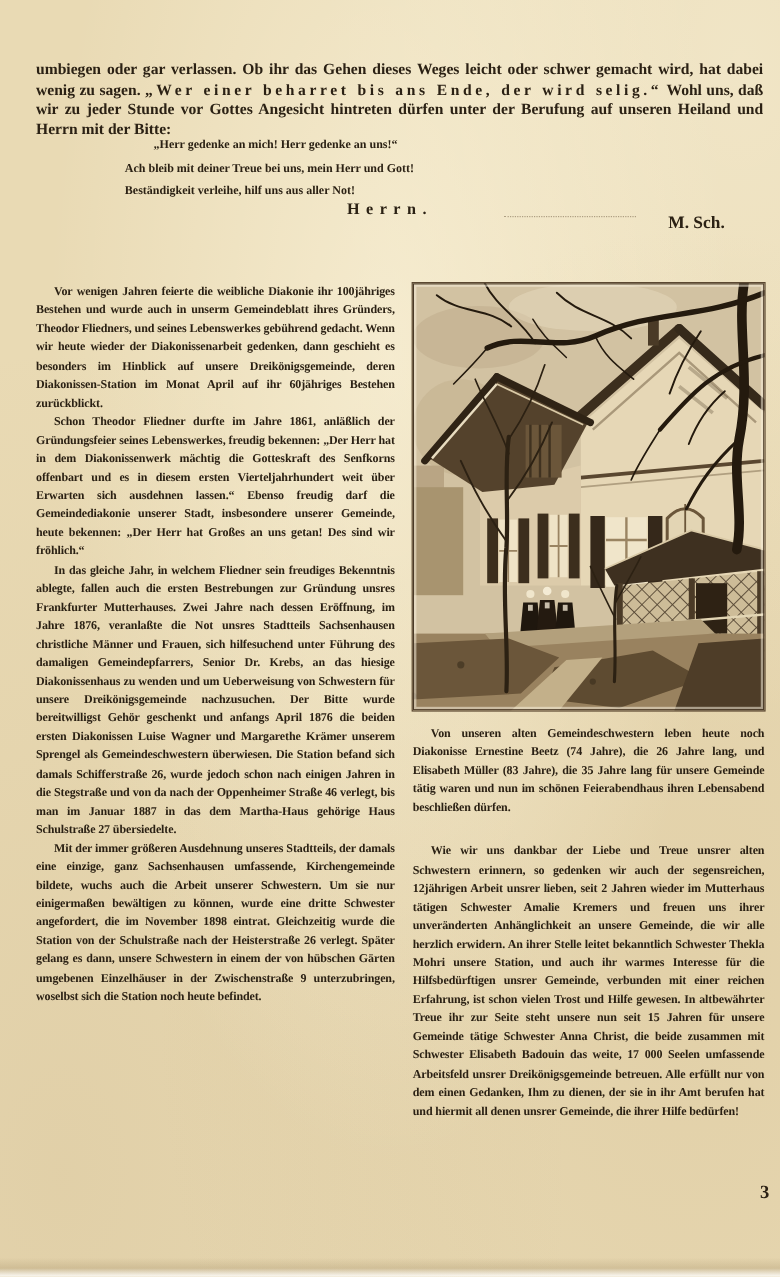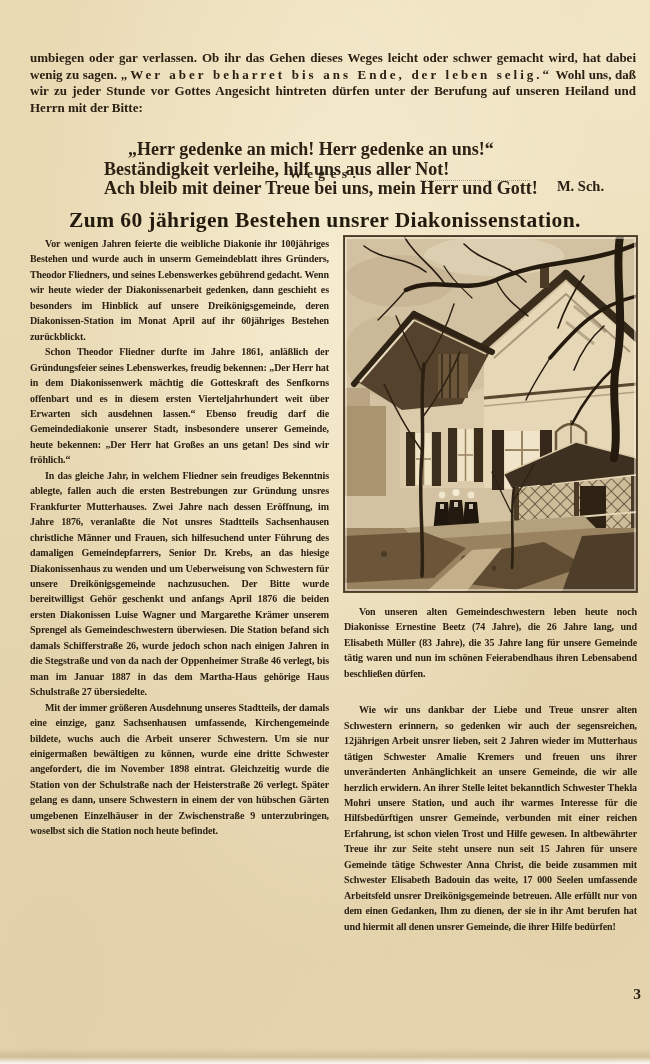--- a/index.html
+++ b/index.html
@@ -22,21 +22,21 @@
     background:linear-gradient(to bottom, rgba(110,85,45,0) 0%, rgba(110,85,45,.16) 55%, rgba(255,255,255,.9) 100%);
     pointer-events:none;
   }
   .intro{
     position:absolute;left:30px;top:37px;width:606px;
     font-size:13px;line-height:16.6px;text-align:justify;
   }
   .intro .spaced{letter-spacing:3px;}
   .prayer{
     position:absolute;left:104px;top:111px;width:500px;
-    font-size:18px;line-height:19.6px;margin-top:29px;
+    font-size:10px;line-height:19.6px;
   }
   .prayer .pline:first-child{padding-left:24px;}
   .amen-row{position:absolute;left:0;top:166px;width:100%;height:20px;}
   .amen{display:block;text-align:center;letter-spacing:.4em;font-size:13.5px;}
   .sig{position:absolute;right:46px;top:12px;font-size:14.5px;}
   .sig-dash{position:absolute;right:120px;top:14px;width:110px;border-bottom:1px dotted rgba(90,70,45,.45);}
   .headline{
     position:absolute;left:0;top:194px;width:100%;
     text-align:center;font-size:21.5px;letter-spacing:.4px;
     color:#241b0f;
@@ -56,35 +56,34 @@
     background:#d2c2a2;
   }
   .photo svg{display:block;}
   .page-number{position:absolute;right:9px;top:985px;font-size:15.5px;}
 </style>
 </head>
 <body>
 
 <div class="page">
 
-  <p class="intro"><span>umbiegen oder gar verlassen. Ob ihr das Gehen dieses Weges leicht oder schwer gemacht wird, hat dabei wenig zu sagen. </span><span class="spaced">„Wer aber beharret bis ans Ende, der leben selig.“</span><span> Wohl uns, daß wir zu jeder Stunde vor Gottes Angesicht hintreten dürfen unter der Berufung auf unseren Heiland und Herrn mit der Bitte:</span></p>
+  <p class="intro"><span>umbiegen oder gar verlassen. Ob ihr das Gehen dieses Weges leicht oder schwer gemacht wird, hat dabei wenig zu sagen. </span><span class="spaced">„Wer einer beharret bis ans Ende, der wird selig.“</span><span> Wohl uns, daß wir zu jeder Stunde vor Gottes Angesicht hintreten dürfen unter der Berufung auf unseren Heiland und Herrn mit der Bitte:</span></p>
 
   <div class="prayer">
     <div class="pline">„Herr gedenke an mich! Herr gedenke an uns!“</div>
+    <div class="pline">Ach bleib mit deiner Treue bei uns, mein Herr und Gott!</div>
     <div class="pline">Beständigkeit verleihe, hilf uns aus aller Not!</div>
-    <div class="pline">Ach bleib mit deiner Treue bei uns, mein Herr und Gott!</div>
   </div>
 
   <div class="amen-row">
-    <span class="amen">Weges.</span>
+    <span class="amen">Herrn.</span>
     <span class="sig">M. Sch.</span>
     <span class="sig-dash"></span>
   </div>
 
-  <h1 class="headline">Zum 60 jährigen Bestehen unsrer Diakonissenstation.</h1>
 
   <div class="columns">
     <div class="col col-left">
       <p>Vor wenigen Jahren feierte die weibliche Diakonie ihr 100jähriges Bestehen und wurde auch in unserm Gemeindeblatt ihres Gründers, Theodor Fliedners, und seines Lebenswerkes gebührend gedacht. Wenn wir heute wieder der Diakonissenarbeit gedenken, dann geschieht es besonders im Hinblick auf unsere Dreikönigsgemeinde, deren Diakonissen-Station im Monat April auf ihr 60jähriges Bestehen zurückblickt.</p>
       <p>Schon Theodor Fliedner durfte im Jahre 1861, anläßlich der Gründungsfeier seines Lebenswerkes, freudig bekennen: „Der Herr hat in dem Diakonissenwerk mächtig die Gotteskraft des Senfkorns offenbart und es in diesem ersten Vierteljahrhundert weit über Erwarten sich ausdehnen lassen.“ Ebenso freudig darf die Gemeindediakonie unserer Stadt, insbesondere unserer Gemeinde, heute bekennen: „Der Herr hat Großes an uns getan! Des sind wir fröhlich.“</p>
       <p>In das gleiche Jahr, in welchem Fliedner sein freudiges Bekenntnis ablegte, fallen auch die ersten Bestrebungen zur Gründung unsres Frankfurter Mutterhauses. Zwei Jahre nach dessen Eröffnung, im Jahre 1876, veranlaßte die Not unsres Stadtteils Sachsenhausen christliche Männer und Frauen, sich hilfesuchend unter Führung des damaligen Gemeindepfarrers, Senior Dr. Krebs, an das hiesige Diakonissenhaus zu wenden und um Ueberweisung von Schwestern für unsere Dreikönigsgemeinde nachzusuchen. Der Bitte wurde bereitwilligst Gehör geschenkt und anfangs April 1876 die beiden ersten Diakonissen Luise Wagner und Margarethe Krämer unserem Sprengel als Gemeindeschwestern überwiesen. Die Station befand sich damals Schifferstraße 26, wurde jedoch schon nach einigen Jahren in die Stegstraße und von da nach der Oppenheimer Straße 46 verlegt, bis man im Januar 1887 in das dem Martha-Haus gehörige Haus Schulstraße 27 übersiedelte.</p>
       <p>Mit der immer größeren Ausdehnung unseres Stadtteils, der damals eine einzige, ganz Sachsenhausen umfassende, Kirchengemeinde bildete, wuchs auch die Arbeit unserer Schwestern. Um sie nur einigermaßen bewältigen zu können, wurde eine dritte Schwester angefordert, die im November 1898 eintrat. Gleichzeitig wurde die Station von der Schulstraße nach der Heisterstraße 26 verlegt. Später gelang es dann, unsere Schwestern in einem der von hübschen Gärten umgebenen Einzelhäuser in der Zwischenstraße 9 unterzubringen, woselbst sich die Station noch heute befindet.</p>
     </div>
 
     <div class="col col-right">

